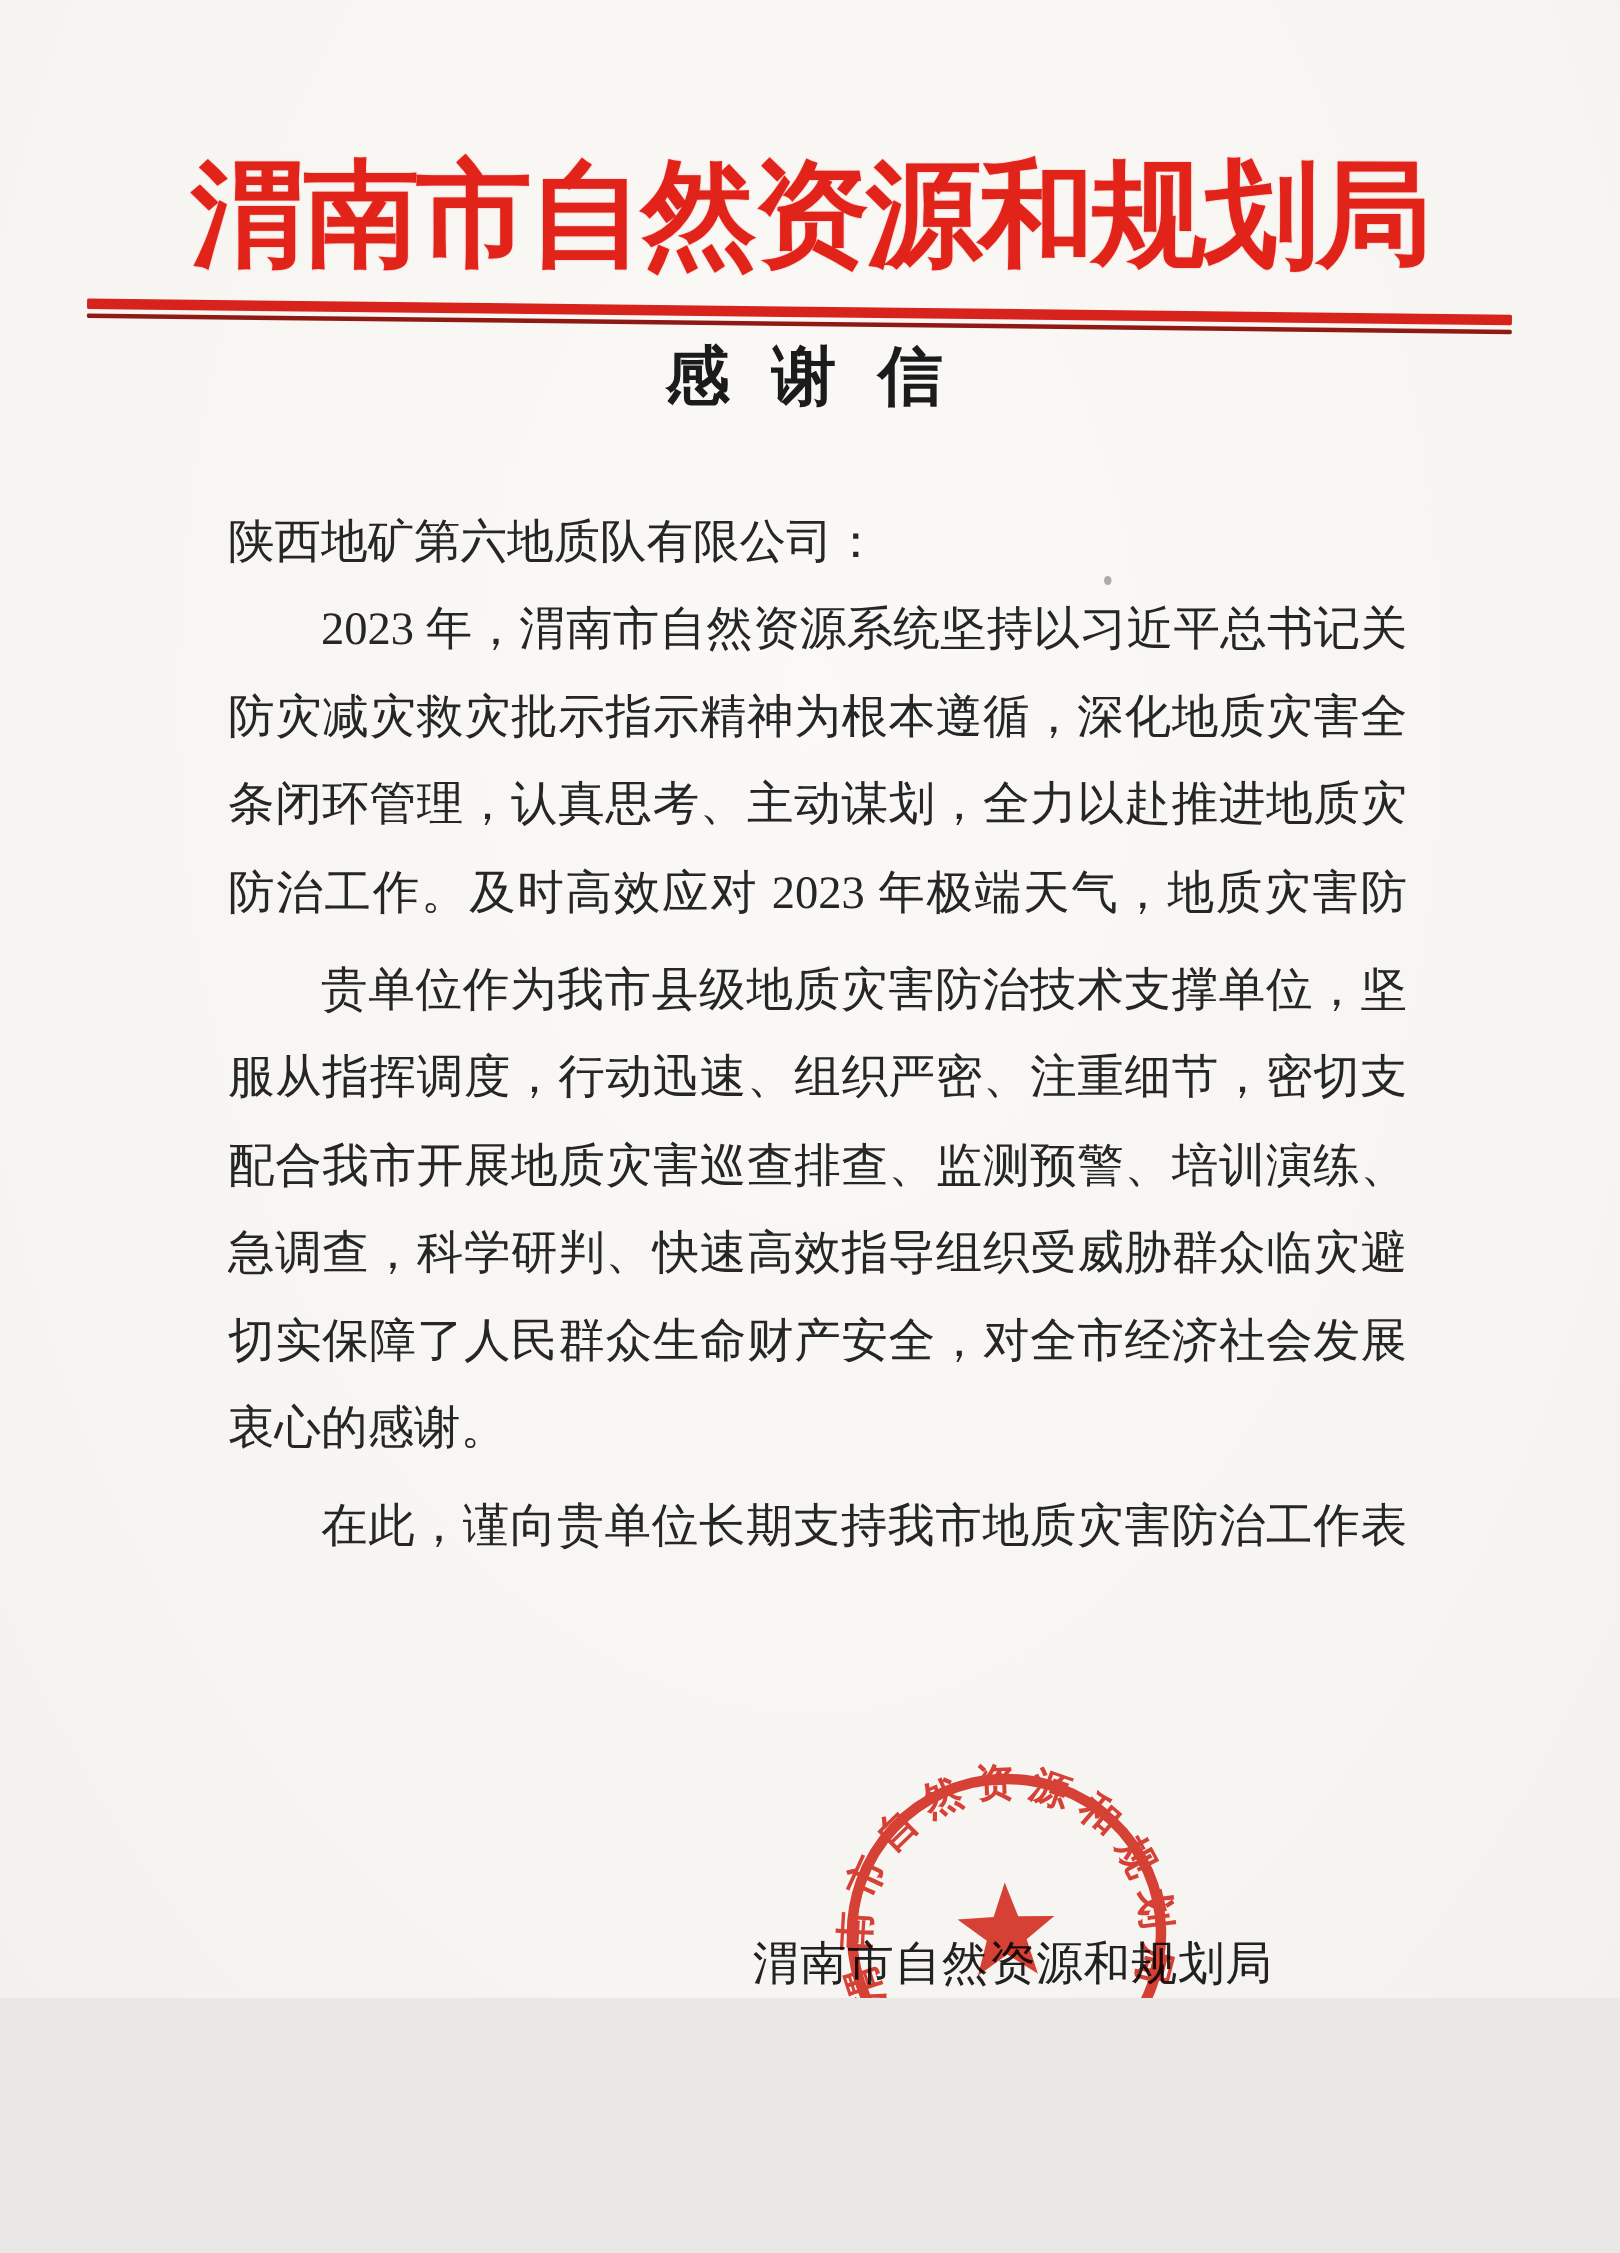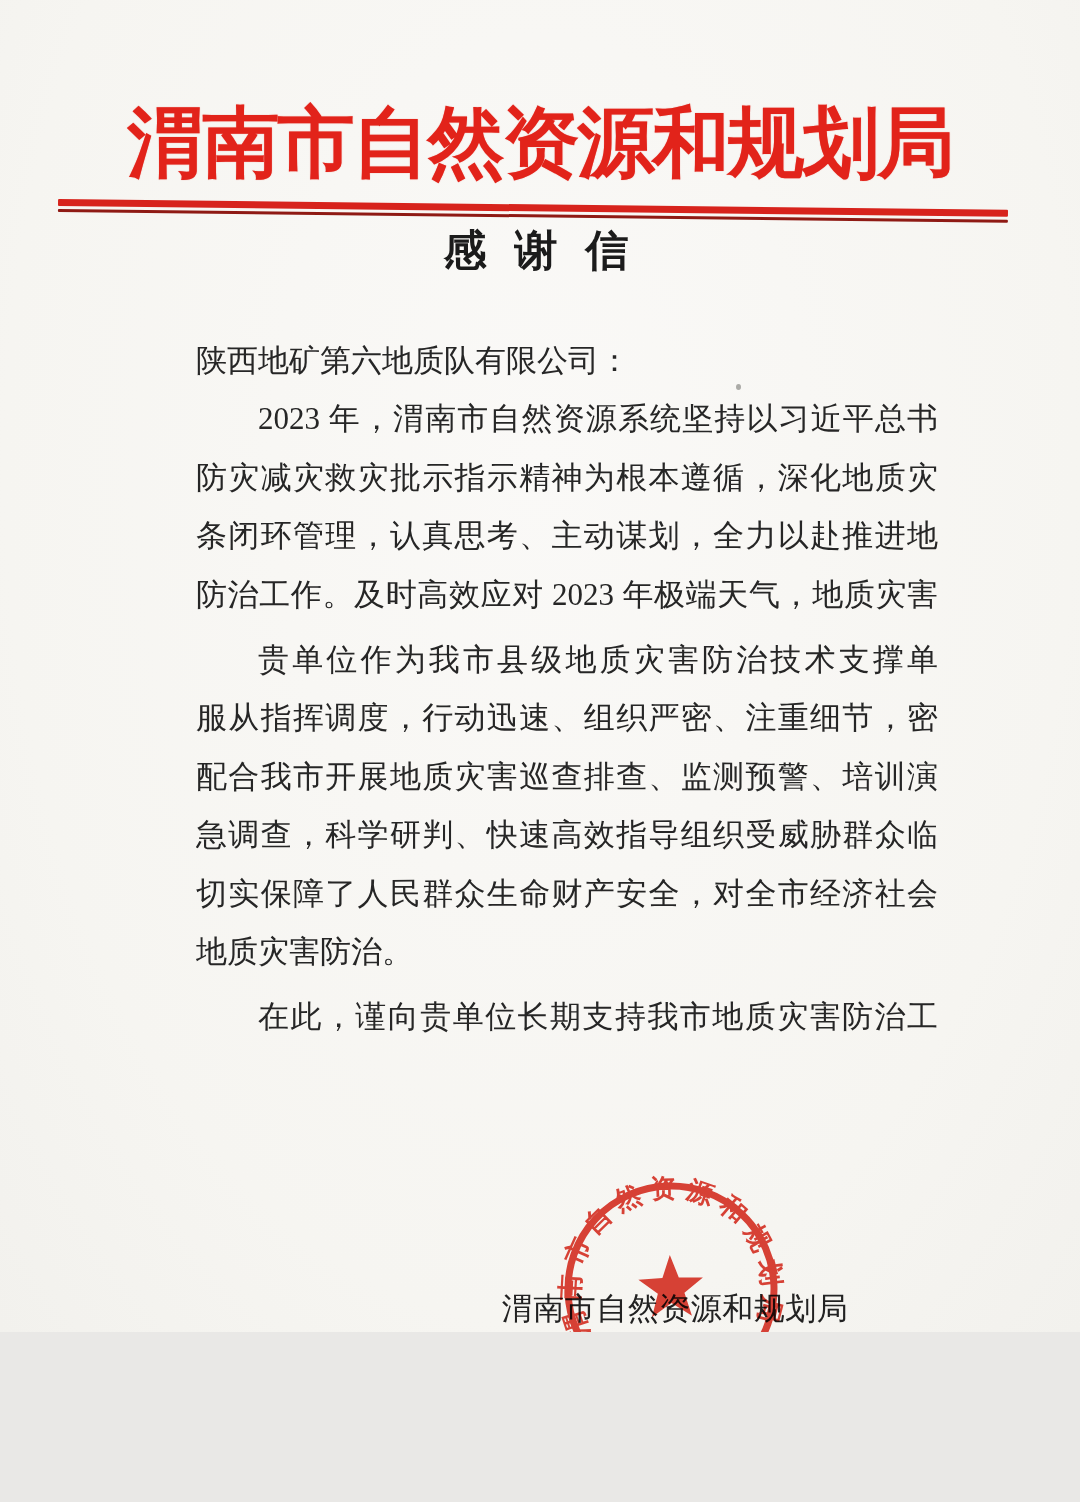--- a/index.html
+++ b/index.html
@@ -37,21 +37,20 @@
   }
   
   .body-text{
     position:absolute;top:332px;left:152px;width:786px;
     color:#262626;font-size:31px;
   }
   .line{
     line-height:58.4px;height:58.4px;
     overflow:hidden;
     text-align:left;
-    margin-left:44px;
   }
   .line.fill{
     text-align:justify;
     text-align-last:justify;
     -moz-text-align-last:justify;
     text-justify:inter-character;
   }
   .line.indent{text-indent:62px;}
   .line.gap{margin-top:7px;}
   
@@ -97,21 +96,21 @@
       <div class="line">陕西地矿第六地质队有限公司：</div>
       <div class="line indent fill">2023 年，渭南市自然资源系统坚持以习近平总书记关于</div>
       <div class="line fill">防灾减灾救灾批示指示精神为根本遵循，深化地质灾害全链</div>
       <div class="line fill">条闭环管理，认真思考、主动谋划，全力以赴推进地质灾害</div>
       <div class="line fill">防治工作。及时高效应对 2023 年极端天气，地质灾害防治</div>
       <div class="line indent fill gap">贵单位作为我市县级地质灾害防治技术支撑单位，坚决</div>
       <div class="line fill">服从指挥调度，行动迅速、组织严密、注重细节，密切支持</div>
       <div class="line fill">配合我市开展地质灾害巡查排查、监测预警、培训演练、应</div>
       <div class="line fill">急调查，科学研判、快速高效指导组织受威胁群众临灾避险，</div>
       <div class="line fill">切实保障了人民群众生命财产安全，对全市经济社会发展起</div>
-      <div class="line">地质灾害防治。</div>
+      <div class="line">衷心的感谢。</div>
       <div class="line indent fill gap">在此，谨向贵单位长期支持我市地质灾害防治工作表示</div>
     </div>
 
   <div class="sig-org">渭南市自然资源和规划局</div>
   <div class="sig-date">2024 年 1 月 25 日</div>
 
   <svg class="seal" viewBox="-115 -115 230 230" xmlns="http://www.w3.org/2000/svg">
     <circle cx="0" cy="0" r="103" fill="none" stroke="#dc3327" stroke-width="7"></circle>
     <path id="sealArc" d="M -69,61 A 92,92 0 1 1 69,61" fill="none"></path>
     <text font-size="26" fill="#dc3327" font-weight="bold" font-family="'Liberation Sans','DejaVu Sans',sans-serif" letter-spacing="8">

